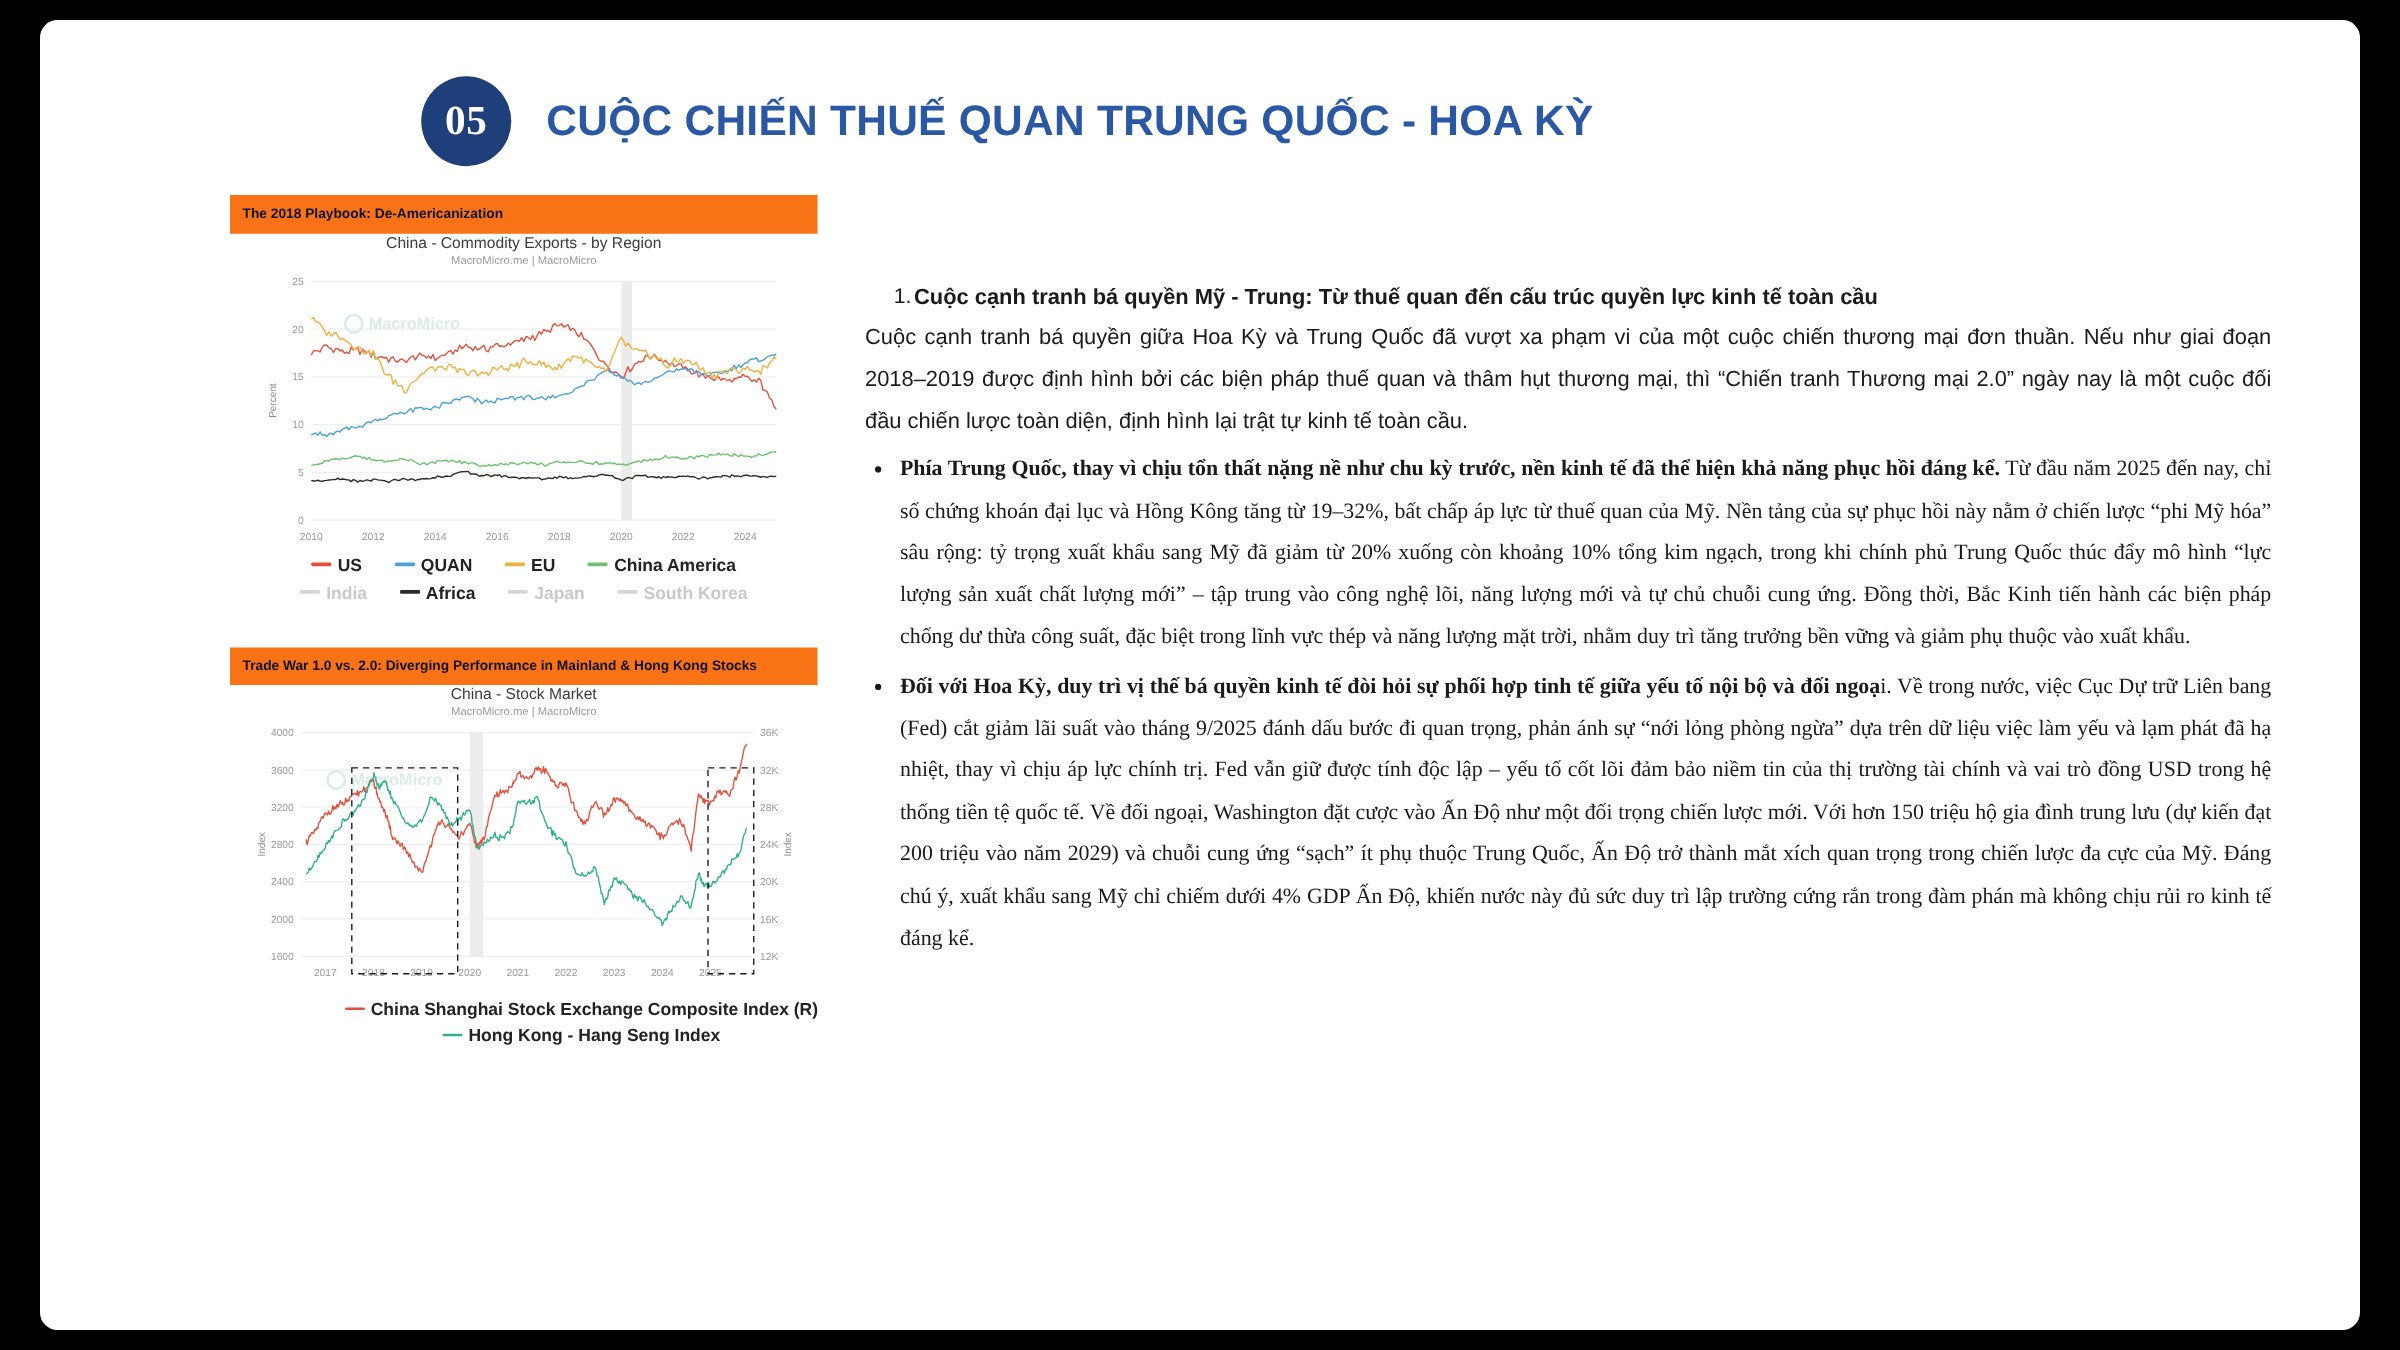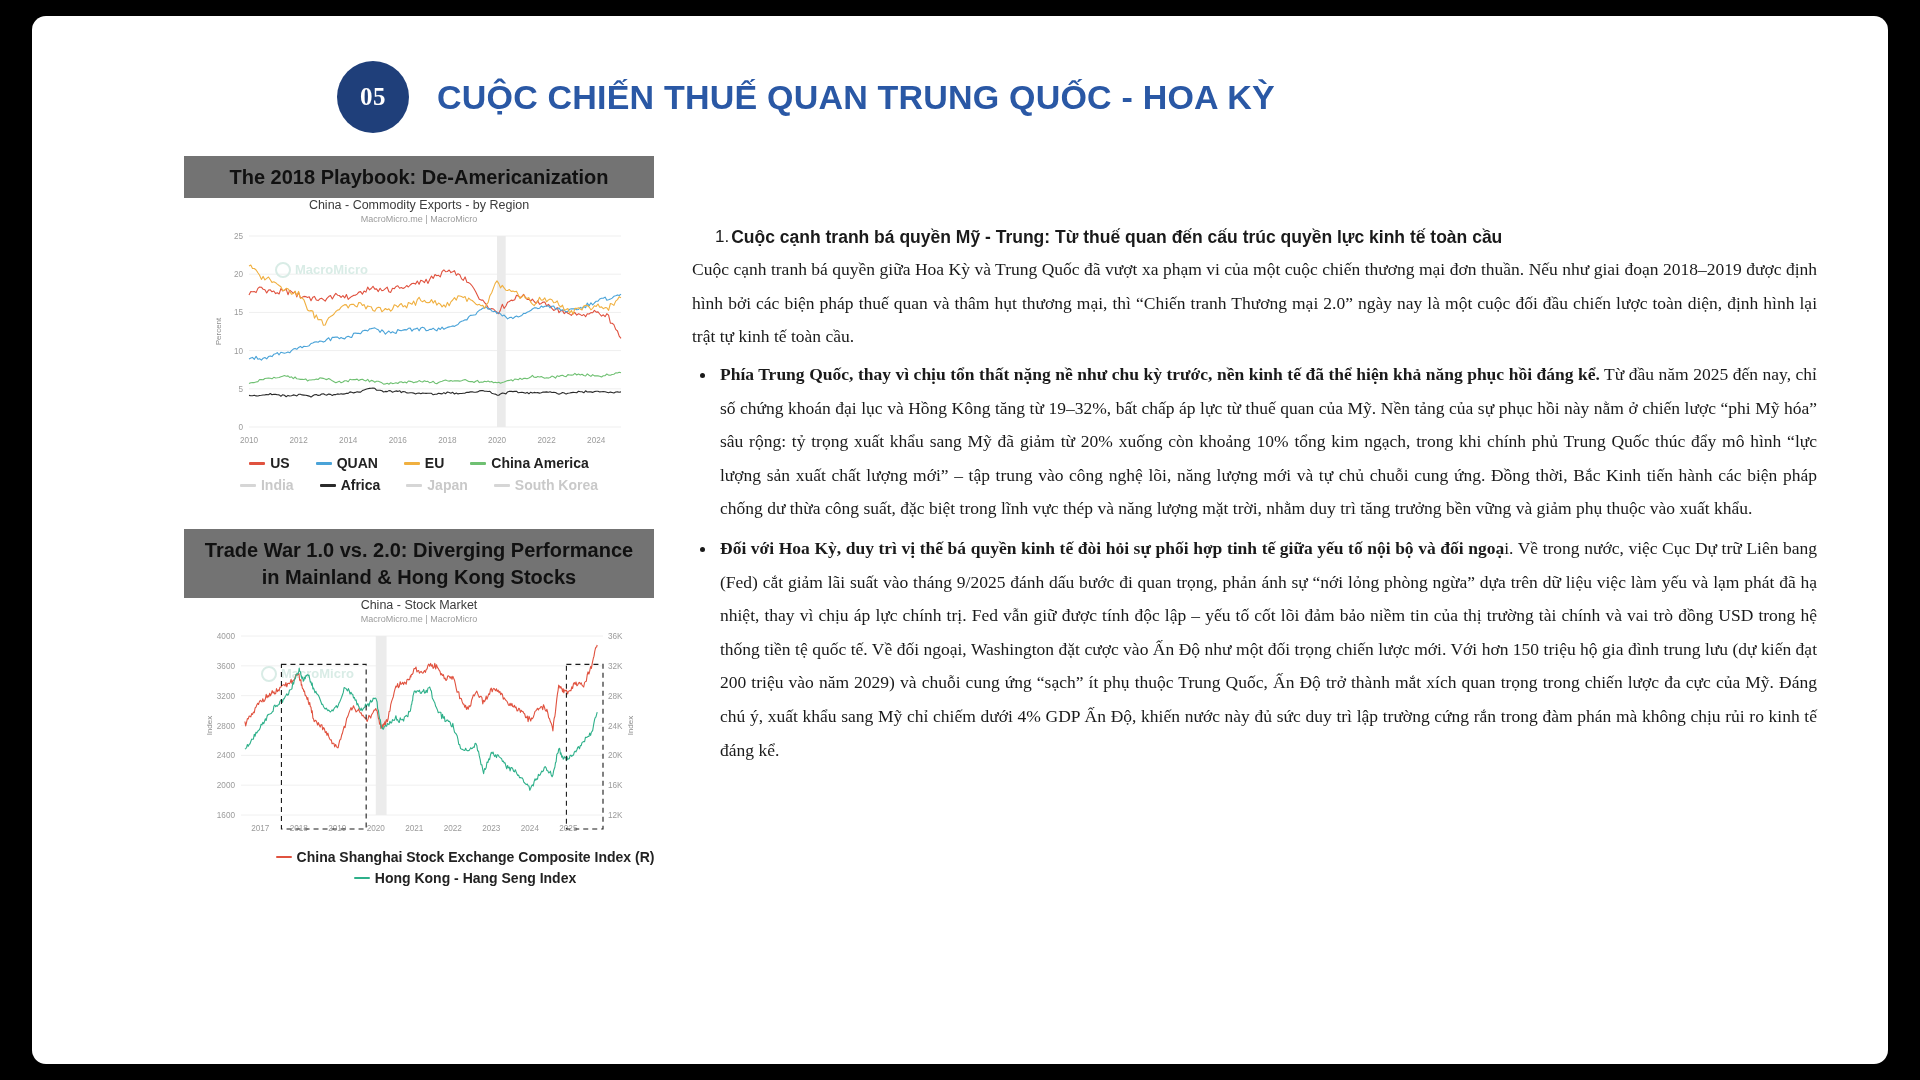--- a/index.html
+++ b/index.html
@@ -23,44 +23,43 @@
     position: absolute;
     left: 305px; top: 45px;
     display: flex; align-items: center; gap: 28px;
   }
   #section-badge {
     width: 72px; height: 72px;
     border-radius: 50%;
     background: #1f3f7a;
     color: #ffffff;
     display: flex; align-items: center; justify-content: center;
-    font-size: 25px; font-weight: bold;
+    font-size: 33px; font-weight: bold;
     letter-spacing: 0.5px;
     font-family: "Liberation Serif", serif;
   }
   #slide-title {
     color: #2a58a5;
     font-size: 34px;
     font-weight: bold;
     letter-spacing: 0.2px;
     white-space: nowrap;
   }
 
   
   #left-col {
     position: absolute;
     left: 152px; top: 140px;
     width: 470px;
   }
   .panel-heading {
-    background: #737373;
+    background: #f97316;
     color: #111111;
-    font-size: 20px;
+    font-size: 11px;
     font-weight: bold;
-    text-align: center;
     padding: 8px 10px;
     line-height: 1.32;
   }
   .chart-box { width: 100%; padding: 0 0 0 0; }
   .chart-title {
     text-align: center;
     font-size: 12.5px;
     color: #3b3b3b;
     font-weight: normal;
   }
@@ -88,21 +87,21 @@
     width: 1125px;
     color: #1a1a1a;
   }
   #numbered-head {
     display: flex; align-items: flex-start; gap: 2px;
     font-size: 17.5px; font-weight: bold; line-height: 1.5;
   }
   .num-marker { font-weight: normal; font-size: 17px; padding-left: 23px; }
   #intro-para {
     font-size: 17.5px; line-height: 1.92;
-    margin-top: 3px; text-align: justify; font-family: Liberation Serif, serif;
+    margin-top: 3px; text-align: justify;
   }
   ul#bullets { list-style: none; margin-top: 4px; }
   ul#bullets > li {
     position: relative;
     padding-left: 28px;
     font-size: 17.5px;
     line-height: 1.92;
     text-align: justify;
     margin-bottom: 6px;
     font-family: Liberation Serif, serif;

